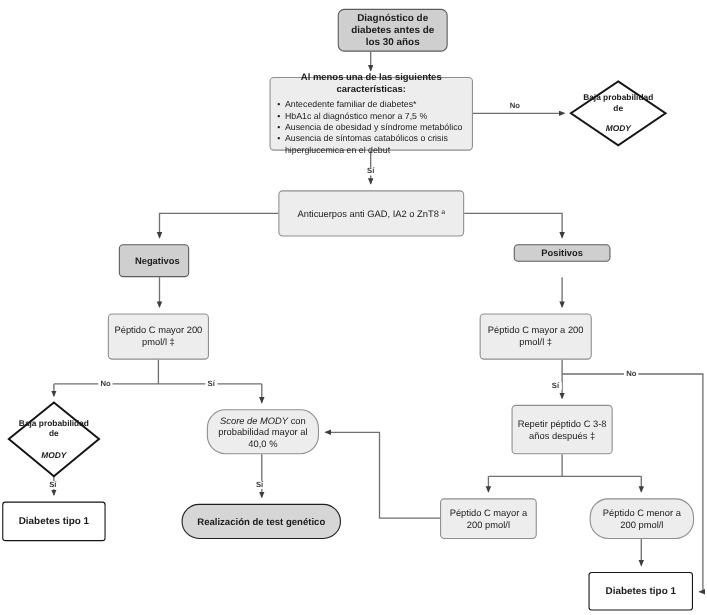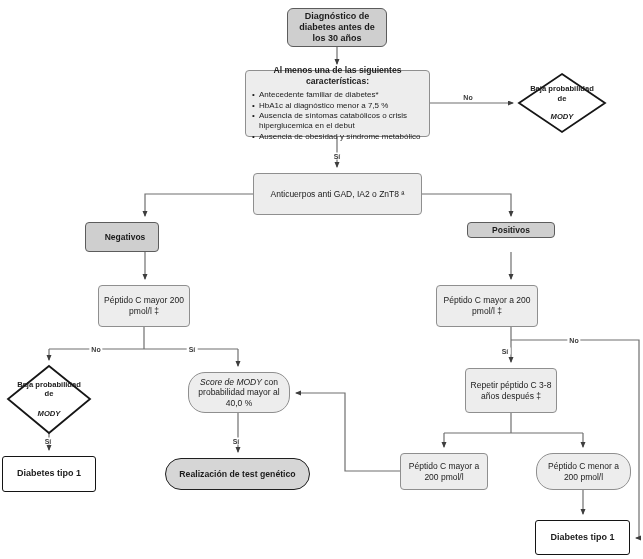--- a/index.html
+++ b/index.html
@@ -10,21 +10,21 @@
   svg.edges{position:absolute;left:0;top:0;width:643px;height:559px;}
   .edge{stroke:#6f6f6f;stroke-width:1.2;fill:none;}
   .diamond{fill:#ffffff;stroke:#161616;stroke-width:1.8;}
   .node{
     position:absolute;box-sizing:border-box;
     display:flex;flex-direction:column;align-items:center;justify-content:center;
     text-align:center;font-size:8.5px;line-height:1.25;
     background:#ededed;border:1px solid #8f8f8f;border-radius:4px;padding:2px 4px;
   }
   .node.emph{background:#cfcfcf;border-color:#5c5c5c;font-weight:bold;}
-  .node.start{border-radius:6px;font-size:9px;}
+  .node.start{border-radius:6px;font-size:9px;margin-left:20px;}
   .node.terminal{background:#ffffff;border:1.8px solid #141414;border-radius:3px;font-weight:bold;font-size:9px;}
   .node.oval{background:#d6d6d6;border:1.7px solid #1f1f1f;border-radius:18px;font-weight:bold;font-size:8.7px;}
   .node.criteria{align-items:center;text-align:left;padding:9px 6px;}
   .criteria-title{font-weight:bold;text-align:center;font-size:8.6px;margin-bottom:4px;}
   ul.criteria-list{margin:0;padding:0;list-style:none;font-size:8px;line-height:1.3;}
   ul.criteria-list li{padding-left:7px;position:relative;}
   ul.criteria-list li::before{content:"•";position:absolute;left:0;top:0;}
   .diamond-label{
     position:absolute;display:flex;flex-wrap:wrap;align-items:center;justify-content:center;
     text-align:center;font-size:7.6px;font-weight:bold;line-height:1.25;
@@ -86,33 +86,33 @@
     <polygon class="diamond" points="49,366 90,399 49,433 8,399"></polygon>
   </svg>
 
   <div class="node emph start" style="left:287px;top:8px;width:100px;height:39px;">Diagnóstico de diabetes antes de los 30 años</div>
 
   <div class="node criteria" style="left:245px;top:70px;width:185px;height:67px;">
     <div class="criteria-title">Al menos una de las siguientes características:</div>
     <ul class="criteria-list">
       <li>Antecedente familiar de diabetes*</li>
       <li>HbA1c al diagnóstico menor a 7,5 %</li>
+      <li>Ausencia de obesidad y síndrome metabólico</li>
       <li>Ausencia de síntomas catabólicos o crisis hiperglucemica en el debut</li>
-      <li>Ausencia de obesidad y síndrome metabólico</li>
     </ul>
   </div>
 
   <div class="diamond-label" style="left:525px;top:80px;width:74px;height:46px;">
     <span>Baja probabilidad de</span>
     <i>MODY</i>
   </div>
 
   <div class="node" style="left:253px;top:173px;width:169px;height:42px;">Anticuerpos anti GAD, IA2 o ZnT8 ª</div>
 
-  <div class="node emph" style="left:85px;top:222px;width:74px;height:30px;padding-left:10px;">Negativos</div>
+  <div class="node emph" style="left:108px;top:222px;width:64px;height:30px;padding-left:10px;">Negativos</div>
 
   <div class="node emph" style="left:467px;top:222px;width:88px;height:16px;">Positivos</div>
 
   <div class="node" style="left:98px;top:285px;width:92px;height:42px;">Péptido C mayor 200 pmol/l ‡</div>
 
   <div class="node" style="left:436px;top:285px;width:102px;height:42px;">Péptido C mayor a 200 pmol/l ‡</div>
 
   <div class="diamond-label" style="left:13px;top:375px;width:72px;height:48px;">
     <span>Baja probabilidad de</span>
     <i>MODY</i>

